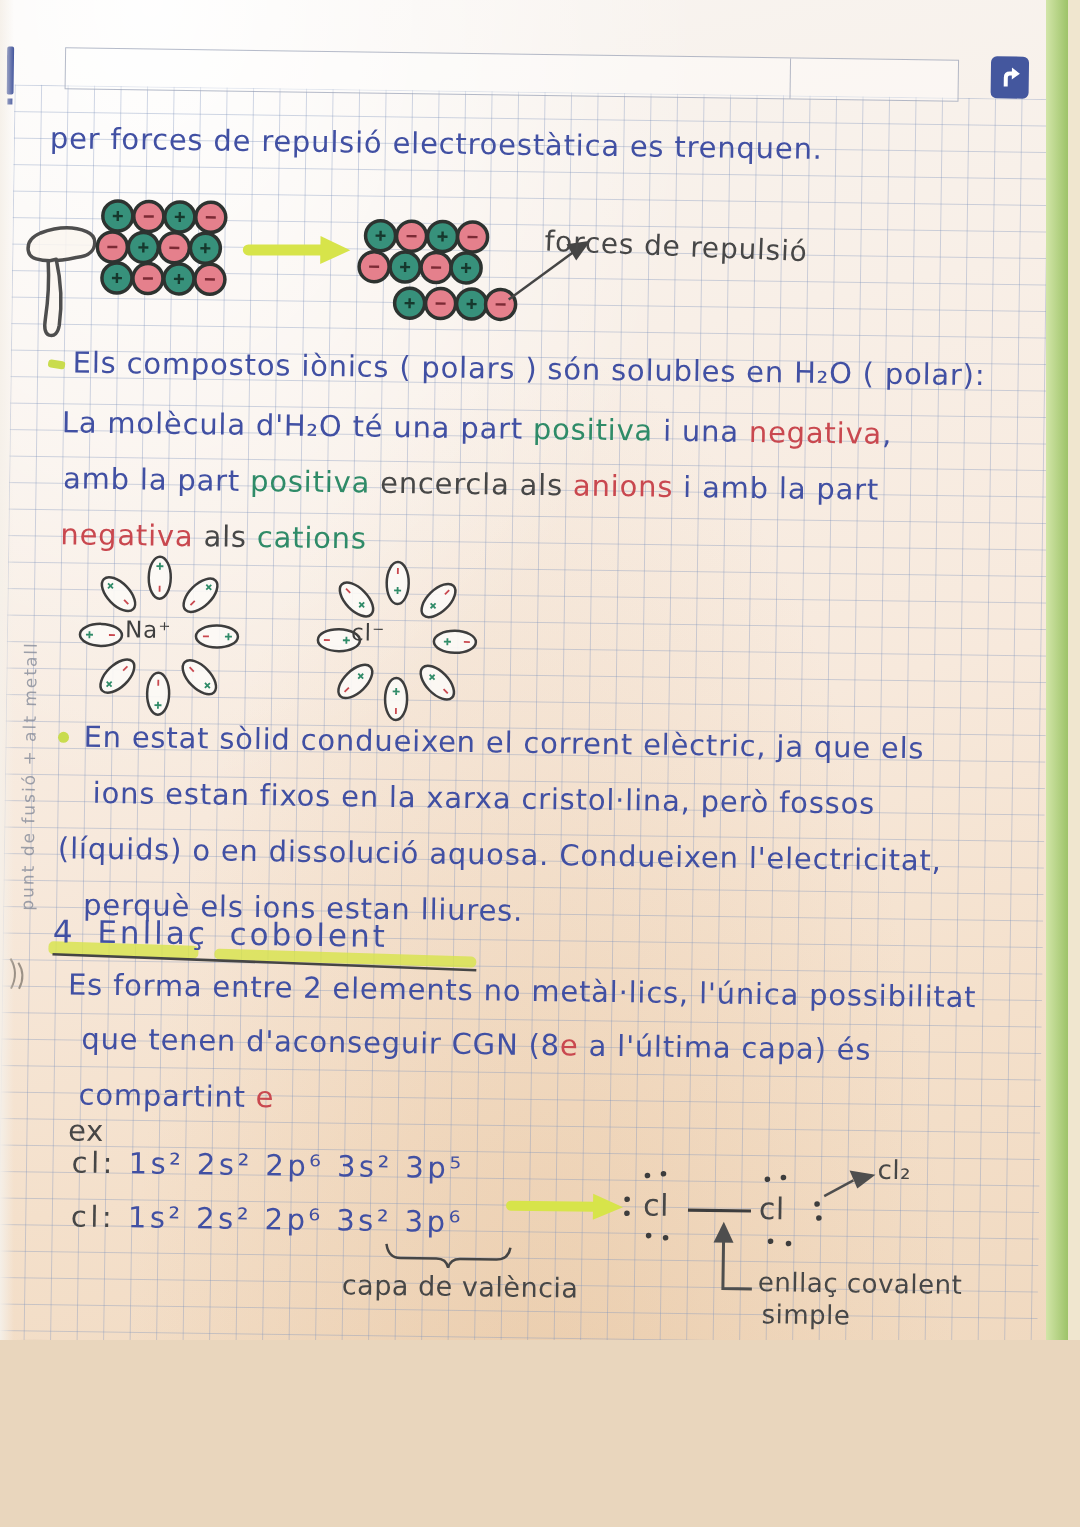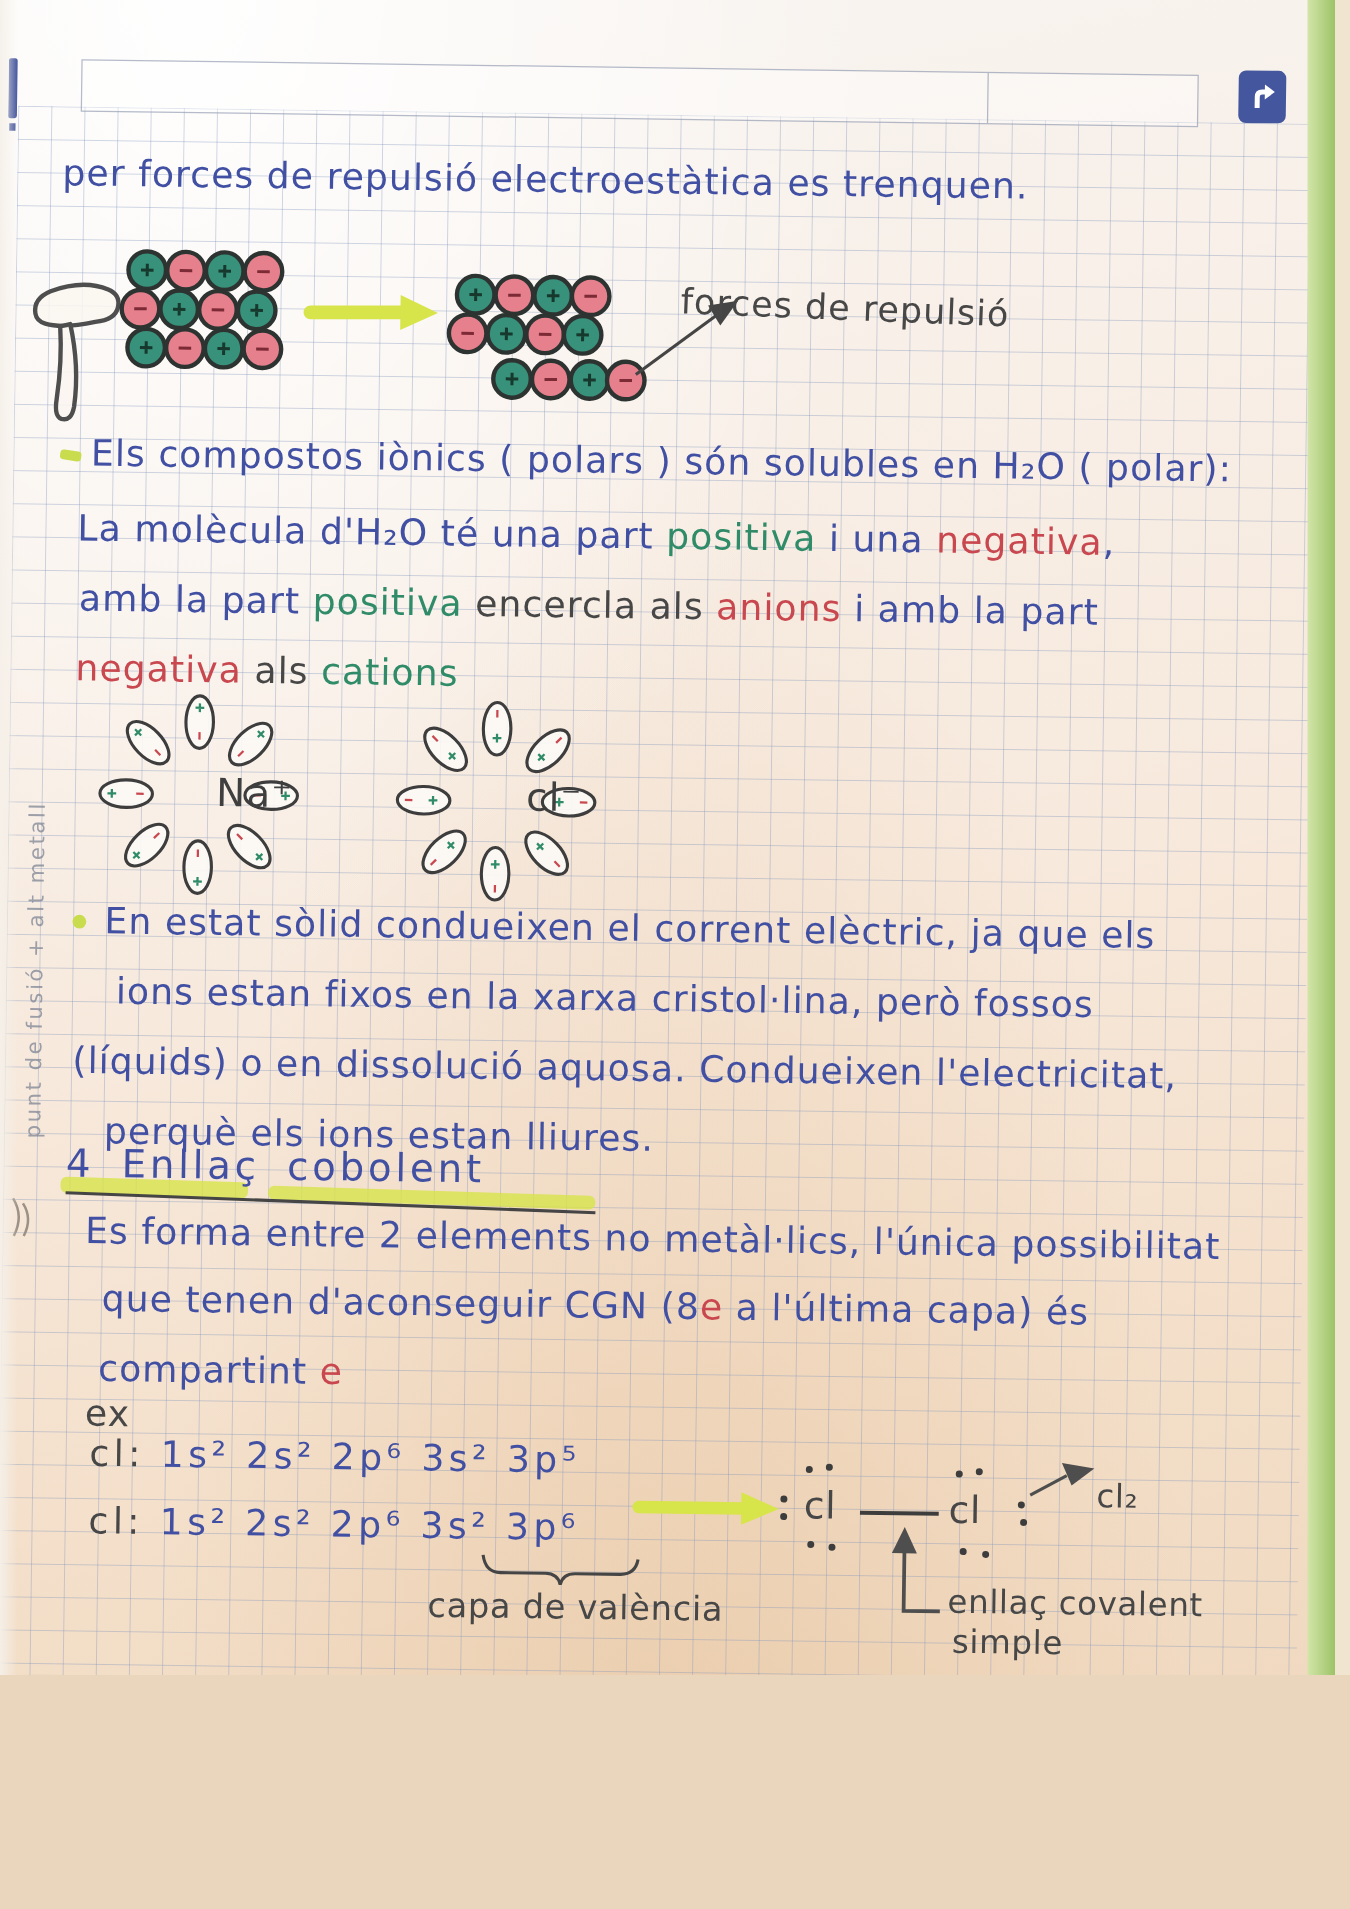--- a/index.html
+++ b/index.html
@@ -20,21 +20,21 @@
      border:1.5px solid rgba(120,132,158,.55);background:rgba(255,255,255,.4);}
   .headerbox .divider{position:absolute;right:167px;top:0;bottom:0;width:0;
      border-left:1.5px solid rgba(120,132,158,.55);}
   .hl{position:absolute;white-space:nowrap;font-size:29px;letter-spacing:.8px;
       color:#4150a3;}
   .seg-blue{color:#4150a3}.seg-dark{color:#474747}.seg-red{color:#c9484f}
   .seg-green{color:#2f8b68}
   .dark{color:#474747}
   .cfg{letter-spacing:3.5px;}
   .heading{font-size:31px;letter-spacing:3px;word-spacing:9px;}
-  .ionlabel{position:absolute;font-size:31px;color:#3f3f3f;letter-spacing:1px;margin-left:48px;}
+  .ionlabel{position:absolute;font-size:23px;color:#3f3f3f;letter-spacing:1px;}
   .small-dark{position:absolute;font-size:26px;color:#474747;white-space:nowrap;letter-spacing:.5px;}
   .margin-note{position:absolute;left:-162px;top:772px;width:390px;height:22px;
      transform:rotate(-90deg);font-size:17px;color:rgba(125,132,148,.75);
      letter-spacing:2px;text-align:center;white-space:nowrap;}
   .corner-icon{position:absolute;background:#44579e;border-radius:6px;
      display:flex;align-items:center;justify-content:center;}
   .corner-icon svg{display:block;}
   .sq{position:absolute;background:#44579e;border-radius:2px;}
   .gsq{position:absolute;background:#9cbf4a;border-radius:2px;}
   .edge-right{position:absolute;left:1046px;top:0;width:22px;height:1527px;
@@ -278,40 +278,40 @@
 
   <div class="hl" style="left:44px;top:128px;"><span class="seg-blue">per forces de repulsió electroestàtica es trenquen.</span></div>
   <div class="hl dark" style="left:540px;top:228px;font-size:28px;transform:rotate(1.5deg);">forces de repulsió</div>
 
   <div class="hl" style="left:70px;top:352px;"><span class="seg-blue">Els compostos iònics ( polars ) són solubles en H₂O ( polar):</span></div>
   <div class="hl" style="left:60px;top:412px;"><span class="seg-blue">La molècula d'H₂O té una part </span><span class="seg-green">positiva</span><span class="seg-blue"> i una </span><span class="seg-red">negativa</span><span class="seg-blue">,</span></div>
   <div class="hl" style="left:62px;top:468px;"><span class="seg-blue">amb la part </span><span class="seg-green">positiva</span><span class="seg-dark"> encercla als </span><span class="seg-red">anions</span><span class="seg-blue"> i amb la part</span></div>
   <div class="hl" style="left:60px;top:524px;"><span class="seg-red">negativa</span><span class="seg-dark"> als </span><span class="seg-green">cations</span></div>
 
   <div class="ionlabel" style="left:126px;top:622px;">Na⁺</div>
-  <div class="ionlabel" style="left:374px;top:622px;">cl⁻</div>
+  <div class="ionlabel" style="left:352px;top:622px;">cl⁻</div>
 
   <div class="hl" style="left:86px;top:726px;"><span class="seg-blue">En estat sòlid condueixen el corrent elèctric, ja que els</span></div>
   <div class="hl" style="left:96px;top:782px;"><span class="seg-blue">ions estan fixos en la xarxa cristol·lina, però fossos</span></div>
   <div class="hl" style="left:62px;top:838px;"><span class="seg-blue">(líquids) o en dissolució aquosa. Condueixen l'electricitat,</span></div>
   <div class="hl" style="left:88px;top:894px;"><span class="seg-blue">perquè els ions estan lliures.</span></div>
 
   <div class="hl heading" style="left:58px;top:920px;"><span class="seg-blue">4 Enllaç cobolent</span></div>
   <div class="hl" style="left:74px;top:974px;"><span class="seg-blue">Es forma entre 2 elements no metàl·lics, l'única possibilitat</span></div>
   <div class="hl" style="left:88px;top:1028px;"><span class="seg-blue">que tenen d'aconseguir CGN (8</span><span class="seg-red">e</span><span class="seg-blue"> a l'última capa) és</span></div>
   <div class="hl" style="left:86px;top:1084px;"><span class="seg-blue">compartint </span><span class="seg-red">e</span></div>
 
   <div class="hl" style="left:76px;top:1120px;text-align:right;"><span class="seg-dark">ex</span></div>
   <div class="hl cfg" style="left:80px;top:1152px;"><span class="seg-dark">cl: </span><span class="seg-blue">1s² 2s² 2p⁶ 3s² 3p⁵</span></div>
   <div class="hl cfg" style="left:80px;top:1206px;"><span class="seg-dark">cl: </span><span class="seg-blue">1s² 2s² 2p⁶ 3s² 3p⁶</span></div>
   <div class="small-dark" style="left:352px;top:1272px;font-size:27px;">capa de valència</div>
 
   <div class="small-dark" style="left:652px;top:1186px;font-size:30px;">cl</div>
   <div class="small-dark" style="left:768px;top:1188px;font-size:30px;">cl</div>
-  <div class="small-dark" style="left:886px;top:1150px;margin-top:28px;">cl₂</div>
+  <div class="small-dark" style="left:886px;top:1150px;">cl₂</div>
   <div class="small-dark" style="left:768px;top:1264px;">enllaç covalent</div>
   <div class="small-dark" style="left:772px;top:1296px;">simple</div>
 
   <div class="margin-note">punt de fusió + alt metall</div>
   <div class="pagenum">3</div>
 
   <div class="corner-icon" style="left:984px;top:50px;width:38px;height:42px;">
     <svg width="24" height="24" viewBox="0 0 24 24">
           <path d="M6,21 V12 Q6,6 12,6 H14 V2 L22,8 L14,14 V10 H12 Q10,10 10,12 V21 Z" fill="#ffffff"></path>
         </svg>

